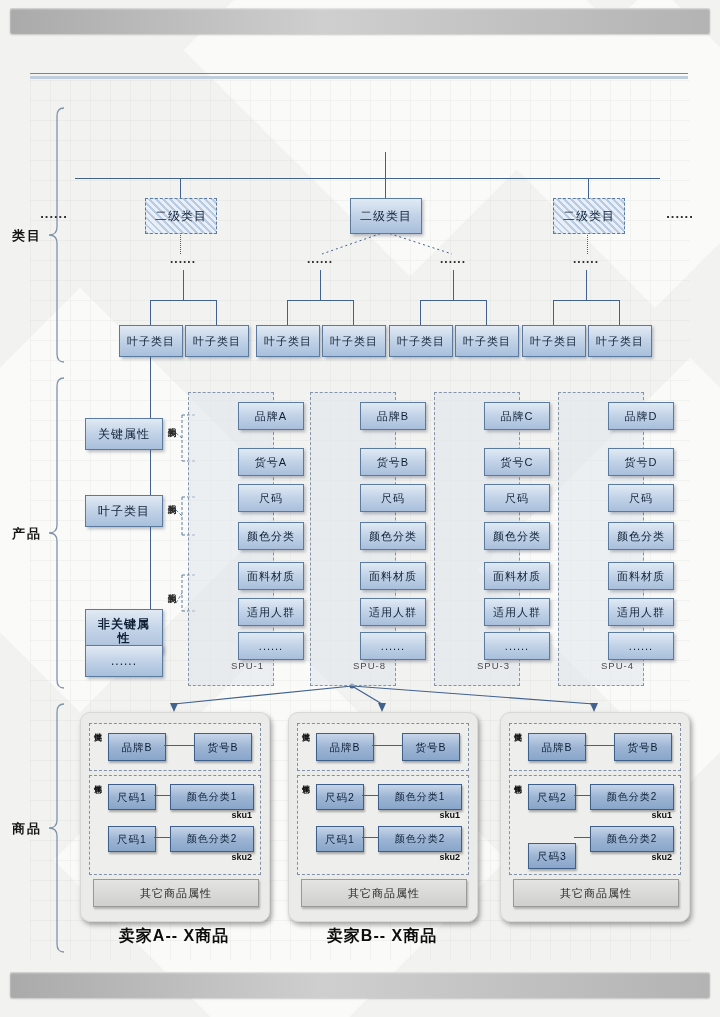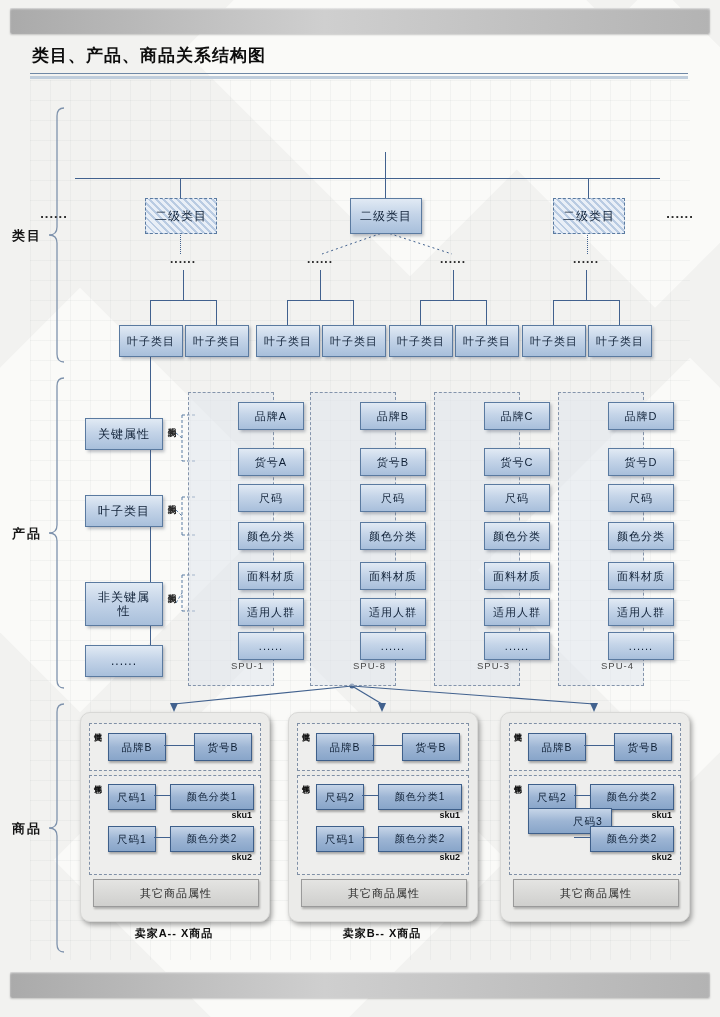--- a/index.html
+++ b/index.html
@@ -38,40 +38,39 @@
   
   .seller{position:absolute;top:712px;width:188px;height:208px;background:#ebebe9;
           border:1px solid #d8d8d6;border-radius:10px;box-shadow:2px 3px 5px rgba(0,0,0,.35);}
   .grp{position:absolute;border:1px dashed #8090a6;background:rgba(255,255,255,.18);}
   .vlabel{position:absolute;writing-mode:vertical-rl;font-size:8px;line-height:10px;color:#101010;}
   .deep{background:linear-gradient(180deg,#c6d5e8 0%,#9db5d4 50%,#88a5c9 100%);
         border:1px solid #3e5f8a;box-shadow:1px 1.5px 2px rgba(0,0,0,.3);font-size:10.5px;}
   .graybox{background:linear-gradient(180deg,#e4e4e2,#cfcfcd);border:1px solid #9a9a9a;
            box-shadow:1px 1.5px 2px rgba(0,0,0,.25);font-size:11px;color:#222;}
   .sku{position:absolute;font-size:9px;font-weight:bold;text-align:right;color:#101010;}
-  .seller-name{position:absolute;top:926px;width:188px;text-align:center;font-size:11px;
+  .seller-name{position:absolute;top:926px;width:188px;text-align:center;font-size:16px;
                font-weight:bold;letter-spacing:1px;color:#0d0d0d;}
   svg.overlay{position:absolute;left:0;top:0;pointer-events:none;}
 </style>
 </head>
 <body>
 
 <div class="canvas">
 
   <div class="dia" style="left:250px;top:-110px;width:320px;height:320px;"></div>
   <div class="dia" style="left:540px;top:30px;width:230px;height:230px;"></div>
   <div class="dia" style="left:-70px;top:350px;width:300px;height:300px;"></div>
   <div class="dia" style="left:540px;top:420px;width:300px;height:300px;"></div>
   <div class="dia" style="left:120px;top:700px;width:320px;height:320px;"></div>
   <div class="grid"></div>
 
   <div class="bar" style="top:8px;"></div>
   <div class="bar" style="top:972px;"></div>
 
-  <div class="title">类目、产品、商品关系结构图</div>
   <div class="rule1"></div>
   <div class="rule2"></div>
 
   <svg class="overlay" width="720" height="1017" viewBox="0 0 720 1017">
 
     <g stroke="#41618e" stroke-width="1" stroke-dasharray="2 3" fill="none">
       <path d="M385 232 L322 254"></path>
       <path d="M385 232 L452 254"></path>
     </g>
 
@@ -149,21 +148,21 @@
   <div class="bb" style="left:185px;top:325px;width:62px;height:30px;font-size:11px;">叶子类目</div>
   <div class="bb" style="left:256px;top:325px;width:62px;height:30px;font-size:11px;">叶子类目</div>
   <div class="bb" style="left:322px;top:325px;width:62px;height:30px;font-size:11px;">叶子类目</div>
   <div class="bb" style="left:389px;top:325px;width:62px;height:30px;font-size:11px;">叶子类目</div>
   <div class="bb" style="left:455px;top:325px;width:62px;height:30px;font-size:11px;">叶子类目</div>
   <div class="bb" style="left:522px;top:325px;width:62px;height:30px;font-size:11px;">叶子类目</div>
   <div class="bb" style="left:588px;top:325px;width:62px;height:30px;font-size:11px;">叶子类目</div>
 
   <div class="bb battr" style="left:85px;top:418px;width:64px;height:30px;">关键属性</div>
   <div class="bb battr" style="left:85px;top:495px;width:64px;height:30px;">叶子类目</div>
-  <div class="bb battr" style="left:85px;top:582px;width:64px;height:42px;">非关键属性</div>
+  <div class="bb battr" style="left:85px;top:609px;width:64px;height:42px;font-weight:bold;">非关键属性</div>
   <div class="bb battr" style="left:85px;top:645px;width:64px;height:30px;">......</div>
   <div class="note" style="left:153px;top:421px;">服装为例</div>
   <div class="note" style="left:153px;top:498px;">服装为例</div>
   <div class="note" style="left:153px;top:587px;">服装为例</div>
 
   <div class="spuwrap" style="left:188px;top:392px;width:84px;height:292px;"></div>
   <div class="bb spuitem" style="left:198px;top:402px;width:64px;height:26px;">品牌A</div>
   <div class="bb spuitem" style="left:198px;top:448px;width:64px;height:26px;">货号A</div>
   <div class="bb spuitem" style="left:198px;top:484px;width:64px;height:26px;">尺码</div>
   <div class="bb spuitem" style="left:198px;top:522px;width:64px;height:26px;">颜色分类</div>
@@ -252,21 +251,21 @@
       <div class="bb deep" style="left:18px;top:9px;width:56px;height:26px;">品牌B</div>
       <div class="ln" style="left:74px;top:21px;width:30px;height:1px;"></div>
       <div class="bb deep" style="left:104px;top:9px;width:56px;height:26px;">货号B</div>
     </div>
     <div class="grp" style="left:8px;top:62px;width:170px;height:98px;">
       <div class="vlabel" style="left:2px;top:3px;height:40px;">销售属性</div>
       <div class="bb deep" style="left:18px;top:8px;width:46px;height:24px;">尺码2</div>
       <div class="ln" style="left:64px;top:19px;width:16px;height:1px;"></div>
       <div class="bb deep" style="left:80px;top:8px;width:82px;height:24px;font-size:10px;">颜色分类2</div>
       <div class="sku" style="left:112px;top:34px;width:50px;">sku1</div>
-      <div class="bb deep" style="left:18px;top:32px;width:46px;height:24px;padding-left:36px;">尺码3</div>
+      <div class="bb deep" style="left:18px;top:67px;width:46px;height:24px;">尺码3</div>
       <div class="ln" style="left:64px;top:61px;width:16px;height:1px;"></div>
       <div class="bb deep" style="left:80px;top:50px;width:82px;height:24px;font-size:10px;">颜色分类2</div>
       <div class="sku" style="left:112px;top:76px;width:50px;">sku2</div>
     </div>
     <div class="bb graybox" style="left:12px;top:166px;width:164px;height:26px;">其它商品属性</div>
   </div>
 
 </div>
 
 </body></html>

